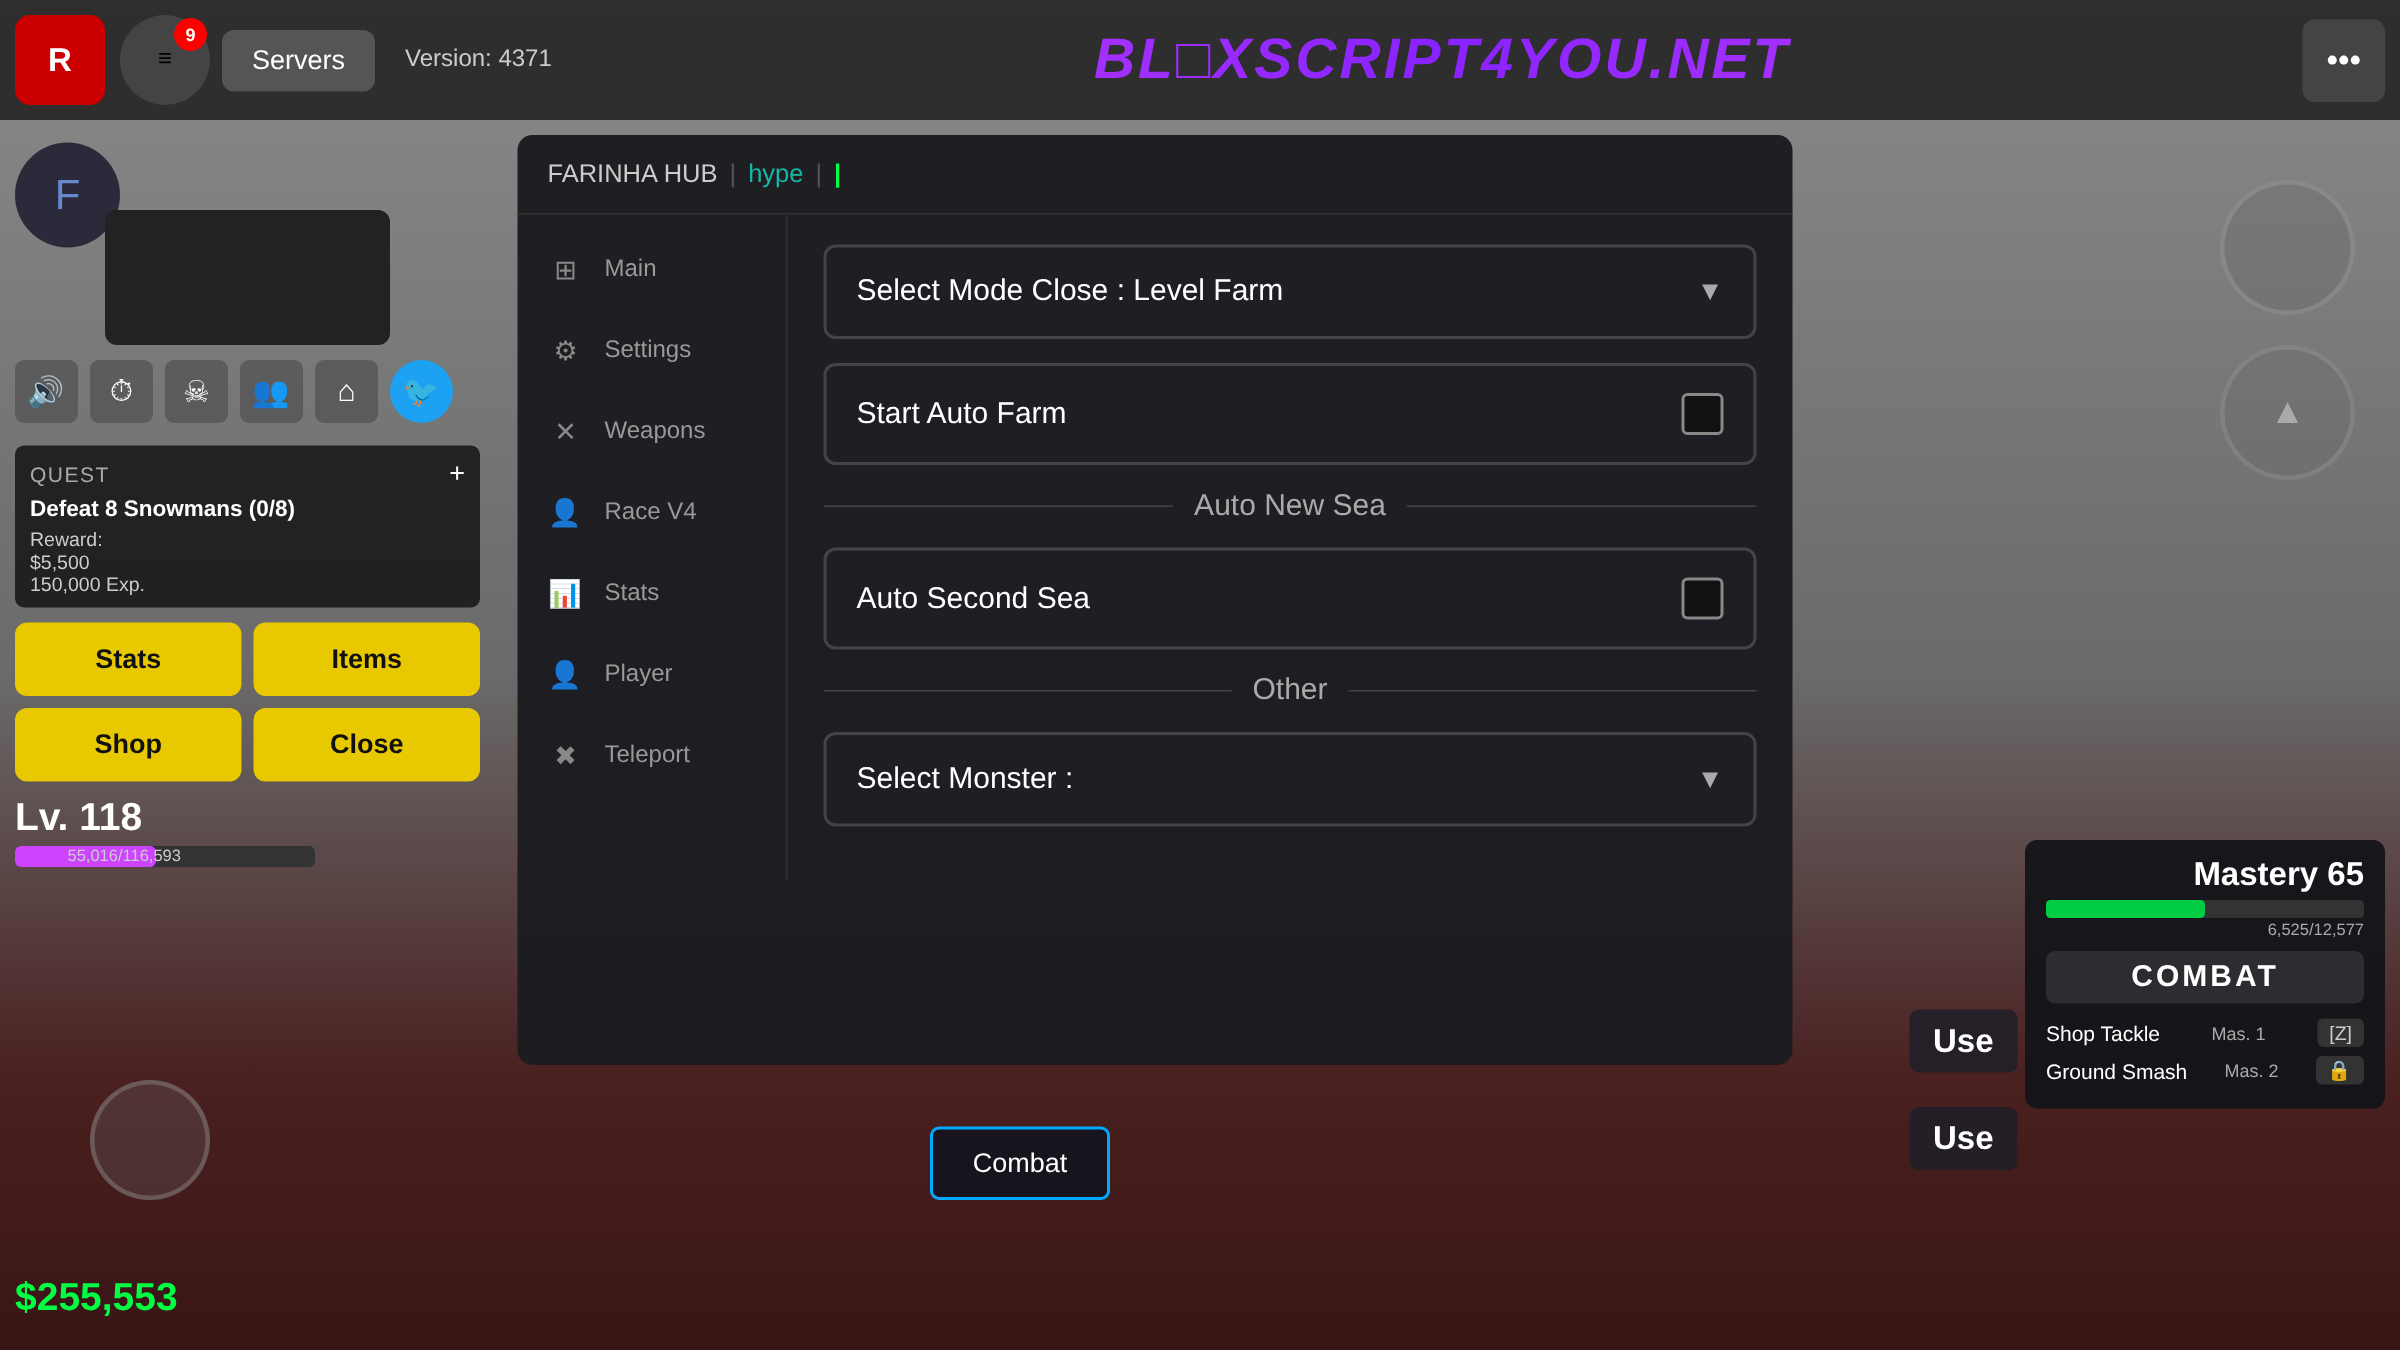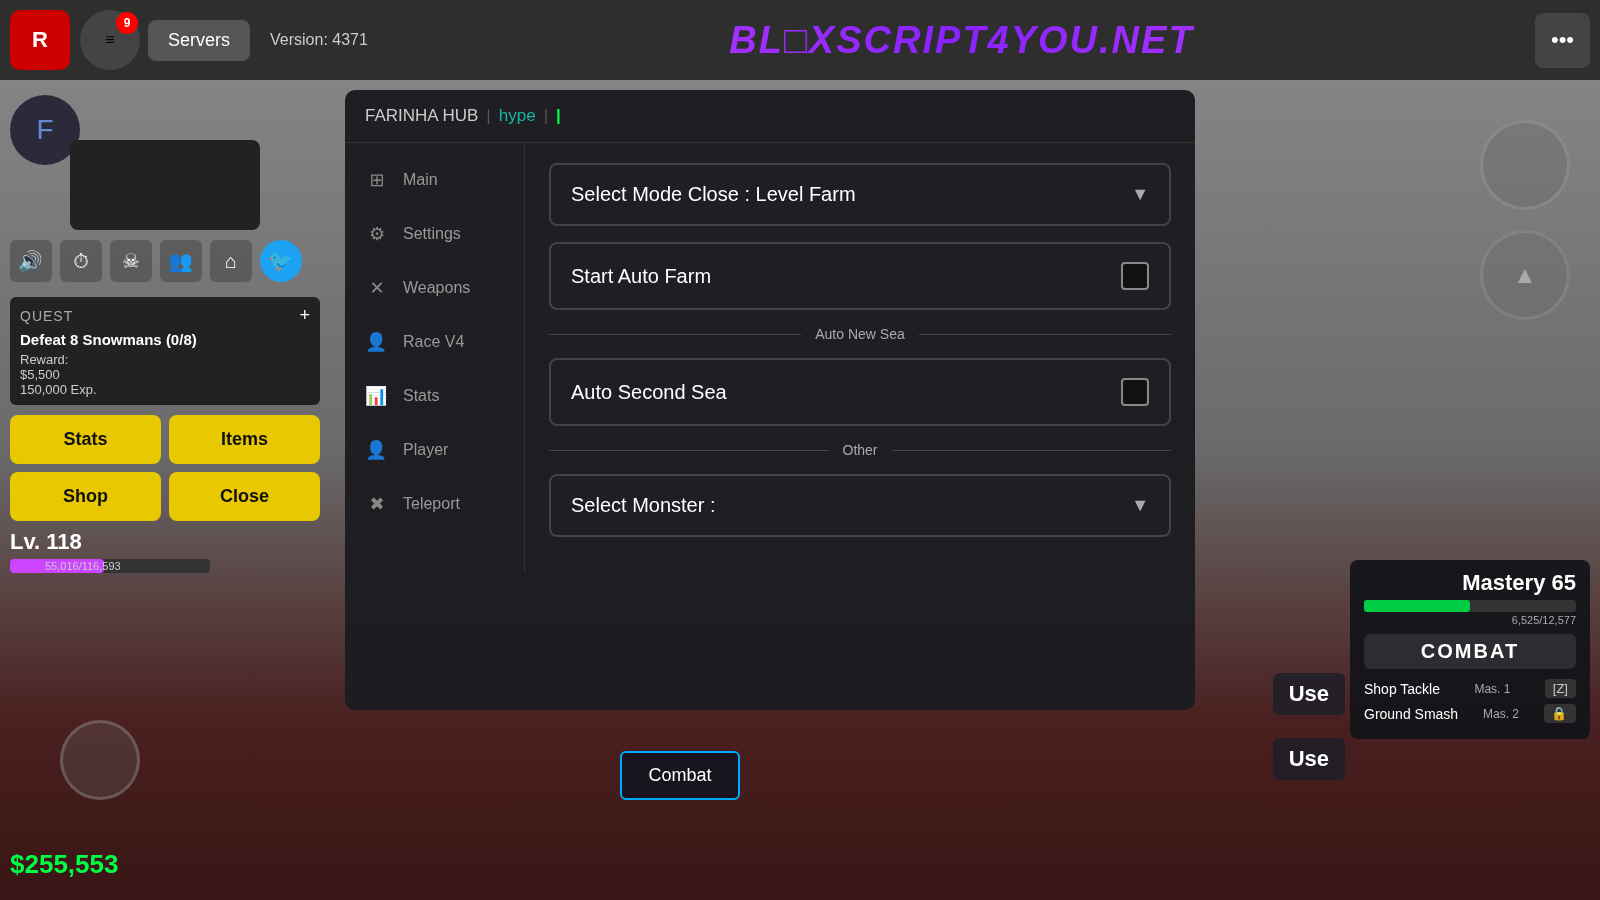--- a/index.html
+++ b/index.html
@@ -148,21 +148,21 @@
       padding: 14px 0;
       font-size: 18px;
       font-weight: bold;
       color: #111;
       cursor: pointer;
       position: relative;
     }
     .level-row {
       display: flex; align-items: center; gap: 10px; margin-bottom: 4px;
     }
-    .level-text { color: white; font-size: 22px; font-weight: bold; }
+    .level-text { color: white; font-size: 26px; font-weight: bold; }
     .exp-bar-container {
       background: #333; border-radius: 4px; height: 14px;
       width: 200px; position: relative;
     }
     .exp-bar { background: #cc44ff; height: 100%; border-radius: 4px; }
     .exp-text { color: #ccc; font-size: 11px; position: absolute; left: 4px; top: 0; line-height: 14px; white-space: nowrap; margin-left: 31px; }
 
     
     .main-panel {
       position: absolute;
@@ -259,21 +259,21 @@
       background: #111;
     }
 
     
     .section-divider {
       display: flex;
       align-items: center;
       gap: 14px;
       margin: 6px 0 16px 0;
       color: #aaa;
-      font-size: 14px;
+      font-size: 20px;
     }
     .divider-line {
       flex: 1;
       height: 1px;
       background: #444;
     }
 
     
     .mastery-panel {
       position: absolute;

